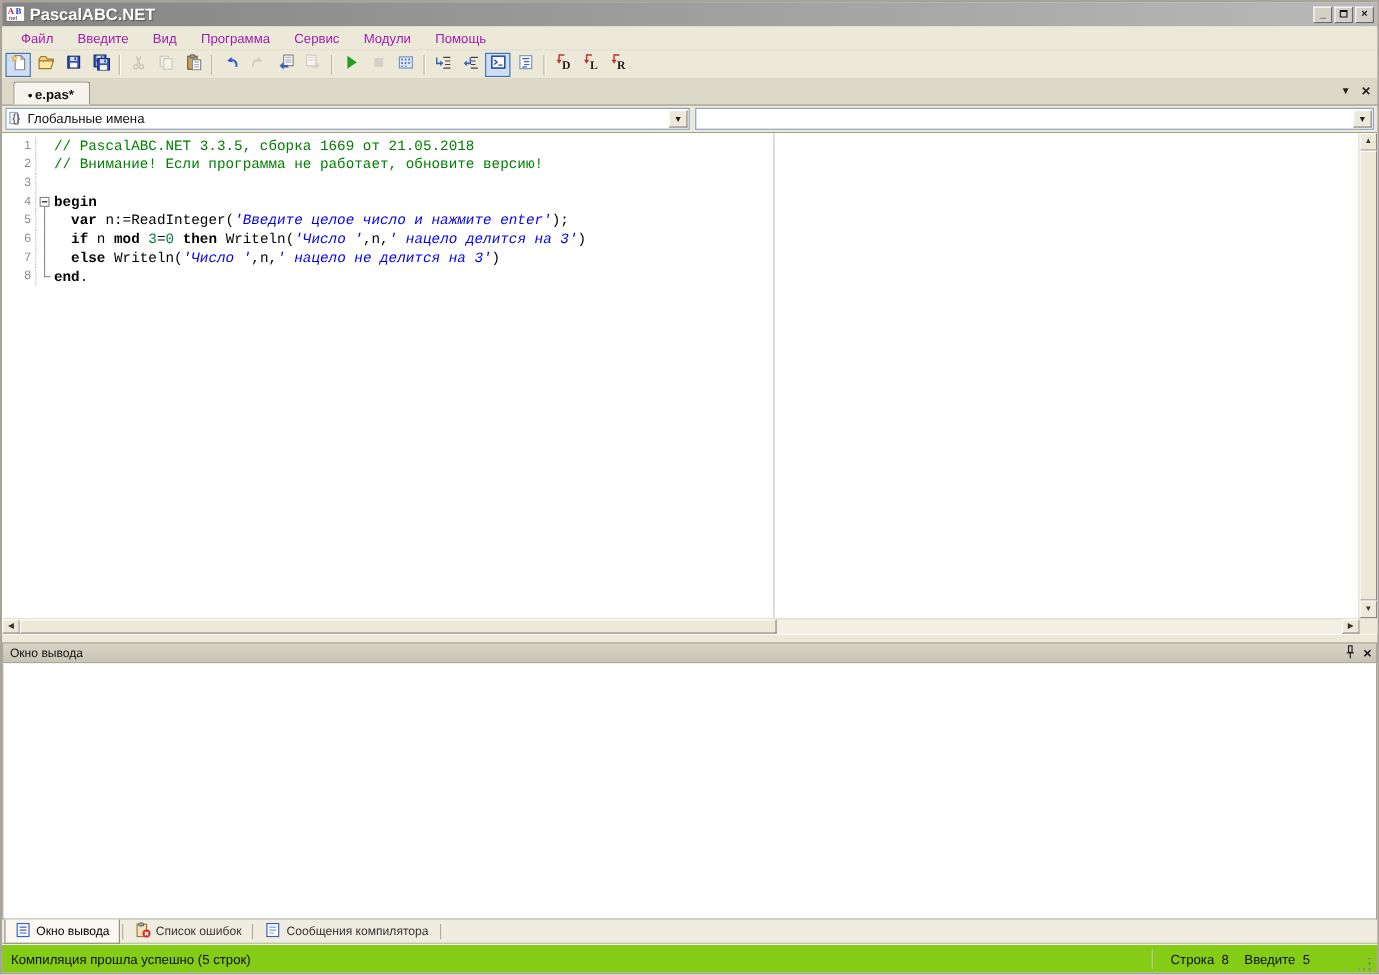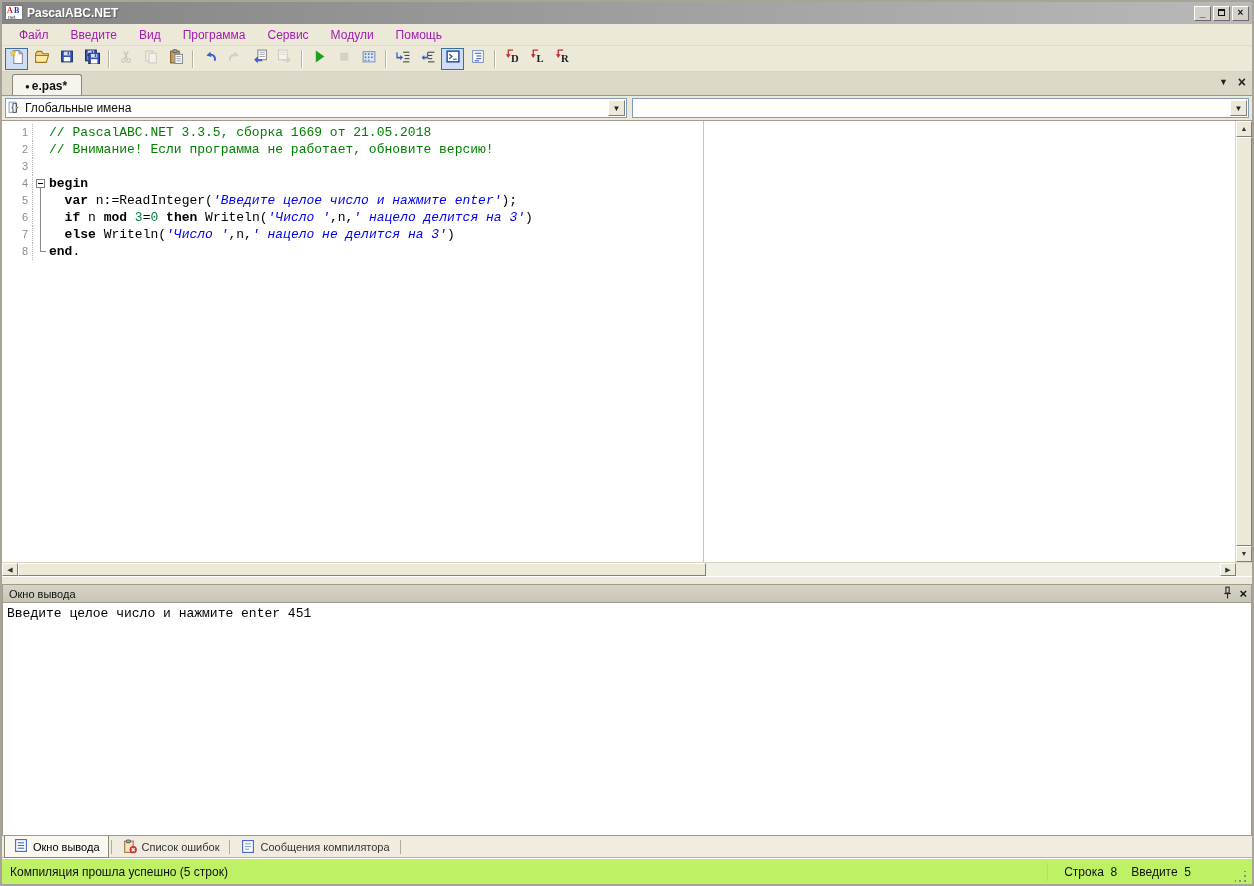--- a/index.html
+++ b/index.html
@@ -4,21 +4,21 @@
 <style>
   * { margin:0; padding:0; box-sizing:border-box; }
   html,body { width:1254px; height:886px; overflow:hidden; background:#d4d0c8;
               font-family:"Liberation Sans", sans-serif; }
   .window { width:1254px; height:886px; border:2px solid #a8a49a; display:flex; flex-direction:column; background:#ece9d8; }
 
   
   .titlebar { height:22px; flex:0 0 22px; background:linear-gradient(to right,#848484,#b9b9b9);
               display:flex; align-items:center; padding:0 3px; }
   .titlebar .logo { width:18px; height:16px; margin-right:4px; }
-  .titlebar .title { color:#fff; font-size:12px; font-weight:bold; text-shadow:1px 1px 1px #555; flex:1; }
+  .titlebar .title { color:#fff; font-size:15px; font-weight:bold; text-shadow:1px 1px 1px #555; flex:1; }
   .win-btn { width:17px; height:15px; margin-left:2px; background:#d4d0c8;
              border:1px solid; border-color:#fff #6a6a6a #6a6a6a #fff;
              font-size:10px; line-height:12px; text-align:center; font-weight:bold; color:#111; cursor:default; }
   .win-btn .box { display:inline-block; width:7px; height:7px; border:1px solid #111; border-top-width:2px; margin-top:2px; }
 
   
   .menubar { height:22px; flex:0 0 22px; background:#ece9d8; display:flex; align-items:center; font-size:12px; padding-left:6px; border-bottom:1px solid #e0dccb; }
   .menu-item { padding:2px 11px; color:#a21caf; }
 
   
@@ -89,21 +89,21 @@
   .outbody { height:233px; flex:0 0 233px; background:#fff; border:1px solid #a09c8c; border-top:none;
              font-family:"Liberation Mono", monospace; font-size:13px; line-height:16px; color:#000; padding:3px 4px; white-space:pre; }
 
   
   .btabs { height:22px; flex:0 0 22px; background:#f0ede0; display:flex; align-items:stretch; padding-left:2px; }
   .btab { display:flex; align-items:center; gap:4px; padding:0 8px; font-size:11px; color:#333; position:relative; }
   .btab.active { background:#faf8f0; border:1px solid #8a877b; border-top:none; color:#000; }
   .btab-sep { width:1px; background:#b0ac9c; margin:4px 2px; }
 
   
-  .statusbar { height:26px; flex:0 0 26px; background:#bef264; border-top:1px solid #fff; box-shadow:0 -1px 0 #b8b4a4;
+  .statusbar { height:26px; flex:0 0 26px; background:#84cc16; border-top:1px solid #fff; box-shadow:0 -1px 0 #b8b4a4;
                display:flex; align-items:center; font-size:12px; color:#111; padding:0 4px; }
   .statusbar .left { flex:1; padding-left:4px; }
   .statusbar .pos { display:flex; gap:14px; padding-right:40px; border-left:1px solid #c8c4b4; padding-left:16px; height:18px; align-items:center;justify-content:space-between; }
   .grip { width:13px; height:13px; align-self:flex-end; margin-left:4px;
           background:
             radial-gradient(circle at 10px 10px, #888 1px, transparent 1.4px),
             radial-gradient(circle at 10px 5px,  #888 1px, transparent 1.4px),
             radial-gradient(circle at 5px 10px,  #888 1px, transparent 1.4px),
             radial-gradient(circle at 10px 0px,  #888 1px, transparent 1.4px),
             radial-gradient(circle at 0px 10px,  #888 1px, transparent 1.4px); }
@@ -431,21 +431,21 @@
   <div class="outheader">
     <span>Окно вывода</span>
     <span class="sp"></span>
     <span class="hico" id="pin-slot"><svg width="16" height="15" viewBox="0 0 14 14">
           <rect x="6" y="2" width="3" height="5.5" fill="#d4d0c8" stroke="#222"></rect>
           <line x1="4.5" y1="8" x2="10.5" y2="8" stroke="#222"></line>
           <line x1="7.5" y1="8" x2="7.5" y2="12.5" stroke="#222"></line>
         </svg></span>
     <span class="x">×</span>
   </div>
-  <div class="outbody" id="outbody"><div>Введите целое число и нажмите enter 451</div></div>
+  <div class="outbody" id="outbody"></div>
 
   <div class="btabs" id="btabs">
       <span class="btab active">
         <span><svg width="16" height="15" viewBox="0 0 14 14">
             <rect x="2" y="1.5" width="10" height="11" fill="#fff" stroke="#3a5fc8"></rect>
             <g stroke="#3a5fc8">
               <line x1="4" y1="4.5" x2="10" y2="4.5"></line>
               <line x1="4" y1="7" x2="10" y2="7"></line>
               <line x1="4" y1="9.5" x2="10" y2="9.5"></line>
             </g>

